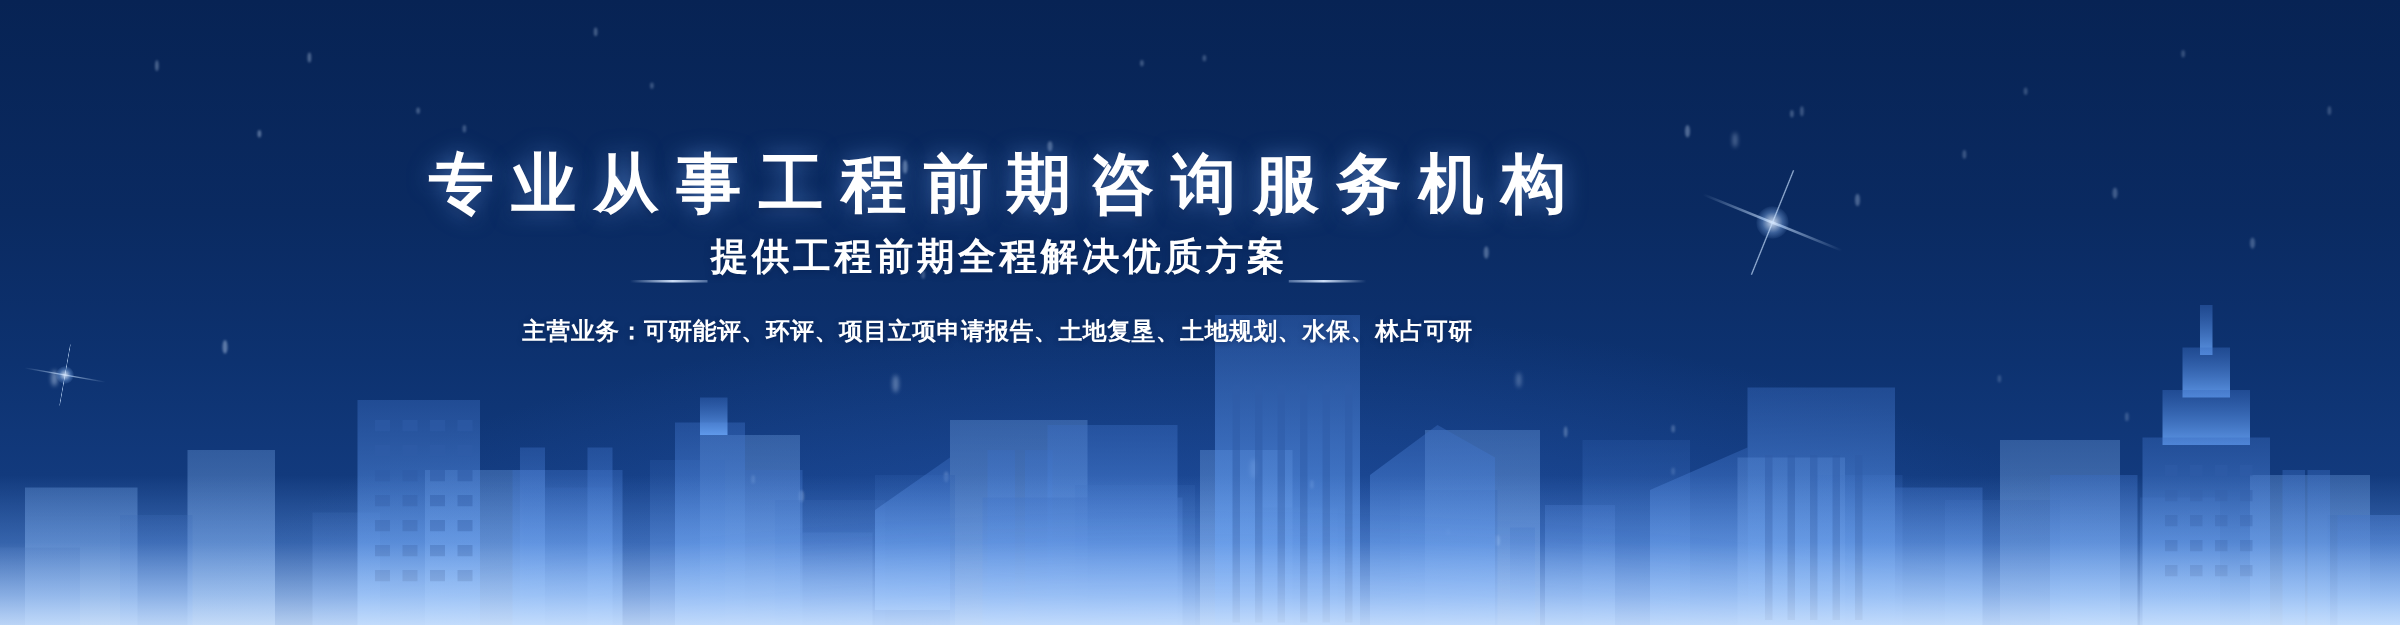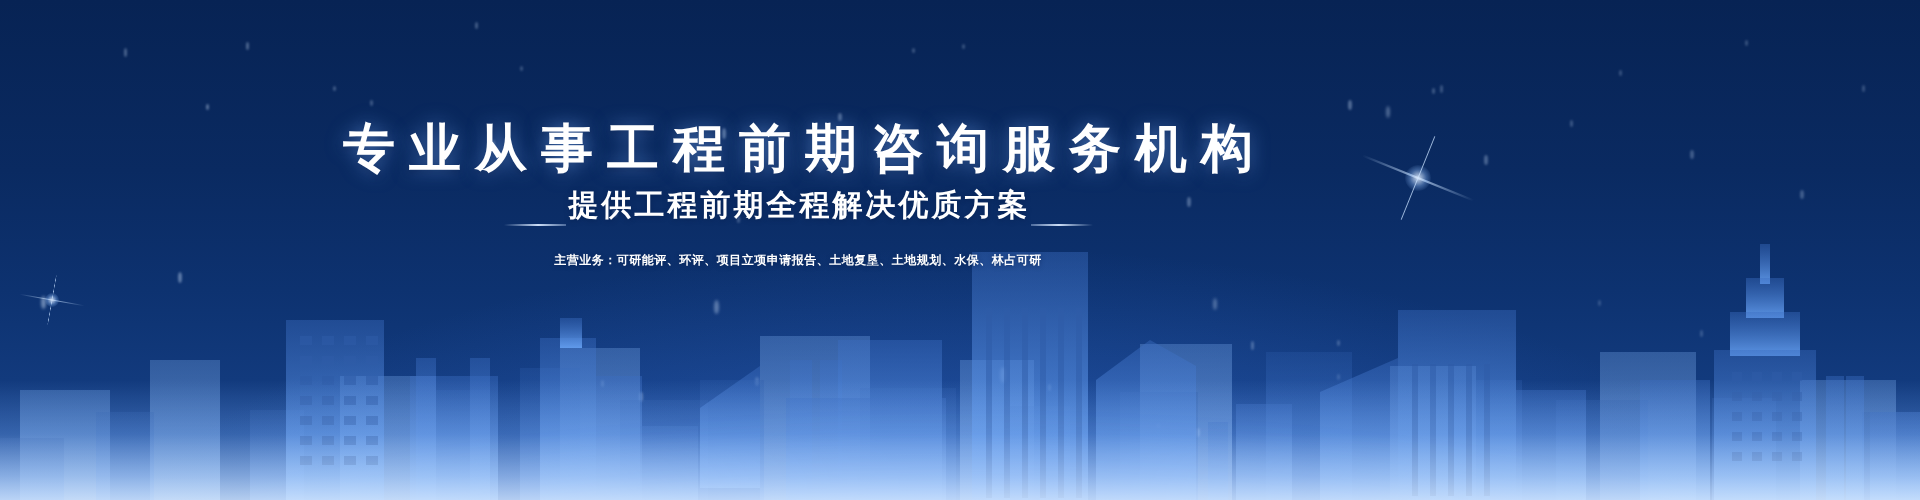--- a/index.html
+++ b/index.html
@@ -124,21 +124,21 @@
     font-weight:bold;
     color:#ffffff;
     letter-spacing:3px;
     text-indent:3px;
     white-space:nowrap;
     text-shadow:0 1px 5px rgba(0,25,70,.5);
   }
 
   .services {
     margin-top:26px;
-    font-size:12px;
+    font-size:19px;
     font-weight:bold;
     color:#ffffff;
     letter-spacing:.5px;
     white-space:nowrap;
     text-shadow:0 1px 4px rgba(0,25,70,.5);
   }
 </style>
 </head>
 <body>
 

